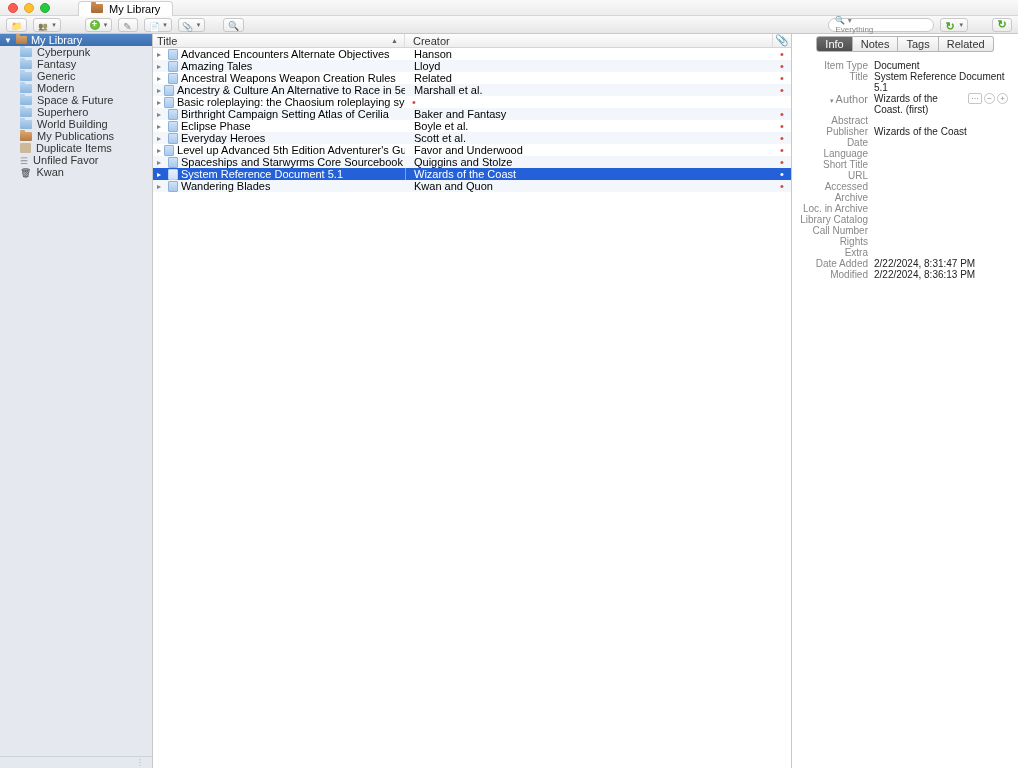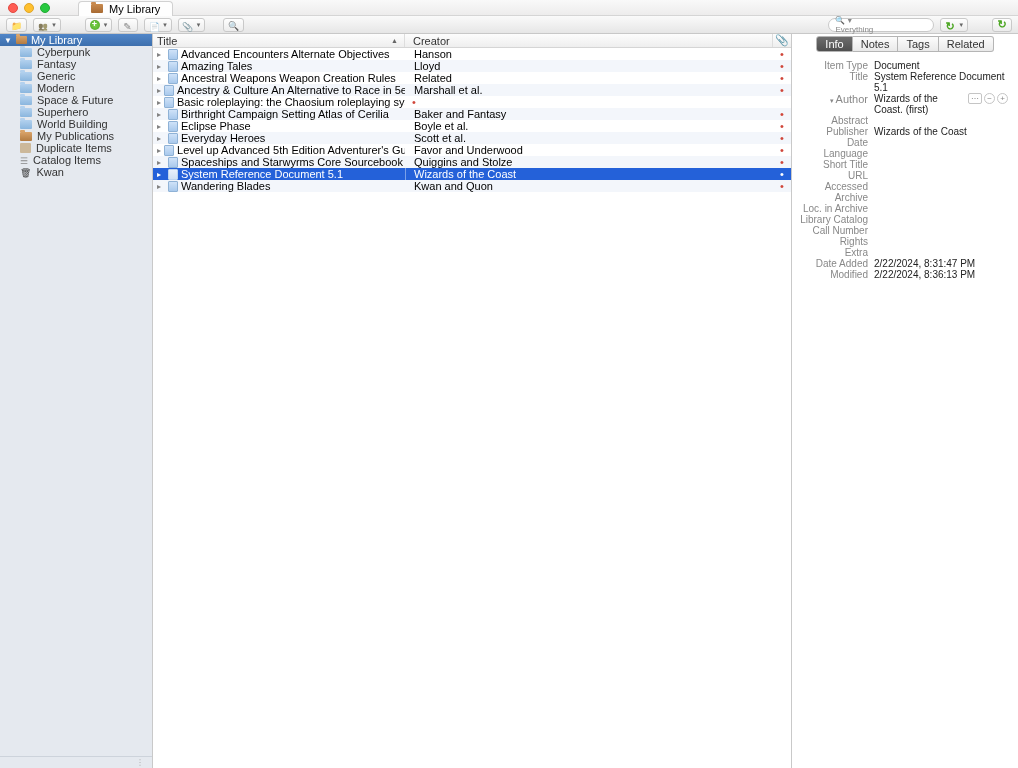--- a/index.html
+++ b/index.html
@@ -198,21 +198,21 @@
     <div class="sb-item">
       <span class="folder-ico folder-orange"></span>
       <span>My Publications</span>
     </div>
     <div class="sb-item">
       <span class="box-ico"></span>
       <span>Duplicate Items</span>
     </div>
     <div class="sb-item">
       <span class="doc-stack-ico"></span>
-      <span>Catalog Items</span>
+      <span>Unfiled Favor</span>
     </div>
     <div class="sb-item">
       <span class="trash-ico"></span>
       <span>Kwan</span>
     </div>
     <div class="sb-footer">⋮</div>
   </div>
 
   <div class="center">
     <div class="list-header">

